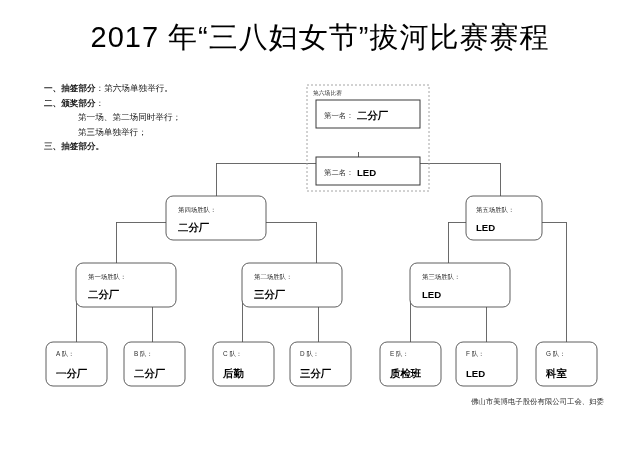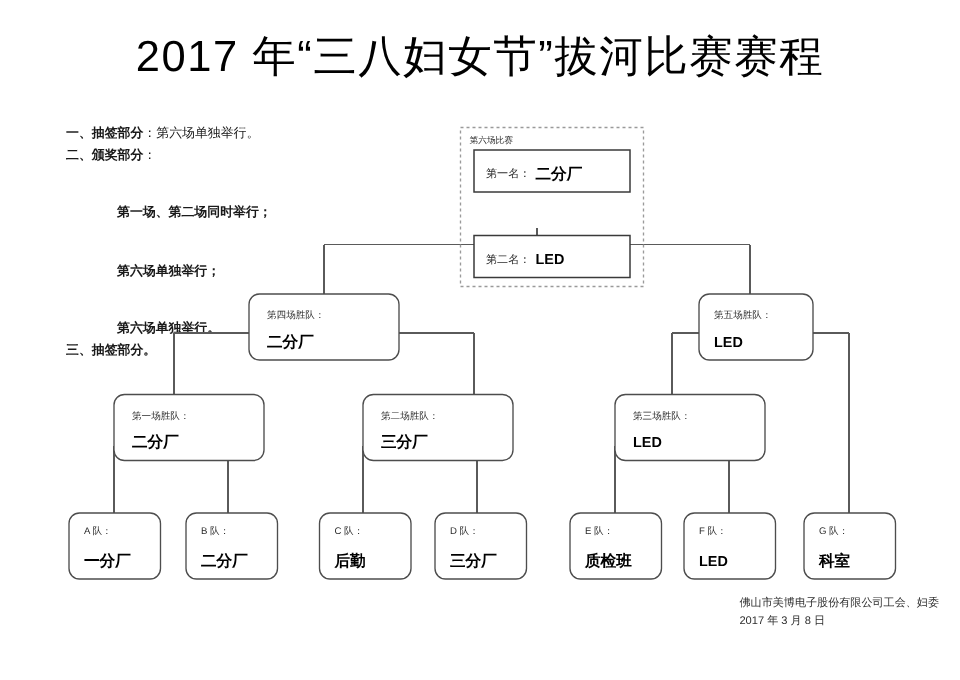--- a/index.html
+++ b/index.html
@@ -42,21 +42,21 @@
     position: absolute;
     left: 44px;
     top: 81px;
     width: 250px;
     font-size: 8.6px;
     line-height: 14.6px;
     color: #1a1a1a;
   }
   .ins-line { white-space: nowrap; }
   .ins-head { font-weight: 700; }
-  .ins-sub { padding-left: 34px; font-weight: 700; margin-top: 24px; }
+  .ins-sub { padding-left: 34px; font-weight: 400; }
   .ins-desc { font-weight: 400; }
 
   
   #bracket {
     position: absolute;
     left: 0;
     top: 0;
     width: 640px;
     height: 453px;
   }
@@ -106,42 +106,41 @@
   }
   .grp-cap {
     font-family: "Liberation Sans", "DejaVu Sans", sans-serif;
     font-size: 5.8px;
     fill: #2b2b2b;
   }
 
   
   #footer {
     position: absolute;
-    right: 14px;
+    right: 36px;
     top: 396px;
-    text-align: left;
+    text-align: center;
     font-size: 7.4px;
     line-height: 11.5px;
     color: #2f2f2f;
     white-space: nowrap;
   }
 </style>
 </head>
 <body>
 
 <div id="page">
 
   <div id="title">2017 年“三八妇女节”拔河比赛赛程</div>
 
   <div id="instructions">
     <div class="ins-line"><span class="ins-head">一、抽签部分</span><span class="ins-desc">：第六场单独举行。</span></div>
     <div class="ins-line"><span class="ins-head">二、颁奖部分</span><span class="ins-desc">：</span></div>
     <div class="ins-line ins-sub">第一场、第二场同时举行；</div>
-    <div class="ins-line ins-sub">第六场单独举行；</div>
-    <div class="ins-line ins-sub">第六场单独举行。</div>
+    <div class="ins-line ins-sub">第三场单独举行；</div>
     <div class="ins-line"><span class="ins-head">三、抽签部分。</span><span class="ins-desc"></span></div>
   </div>
 
   <svg id="bracket" viewBox="0 0 640 453">
 
     <path class="conn" d="M 358 152 L 358 163"></path>
 
     <path class="conn" d="M 216 163 L 500 163"></path>
     <path class="conn" d="M 216 163 L 216 196"></path>
     <path class="conn" d="M 500 163 L 500 196"></path>
@@ -224,16 +223,15 @@
     <text class="val-sm" x="466" y="377">LED</text>
 
     <rect class="node-rect" x="536" y="342" width="61" height="44" rx="7" ry="7"></rect>
     <text class="lbl" x="546" y="356">G 队：</text>
     <text class="val" x="546" y="377">科室</text>
 
   </svg>
 
   <div id="footer">
     <div>佛山市美博电子股份有限公司工会、妇委</div>
-    <div>2017 年 3 月 8 日</div>
   </div>
 
 </div>
 
 </body></html>

